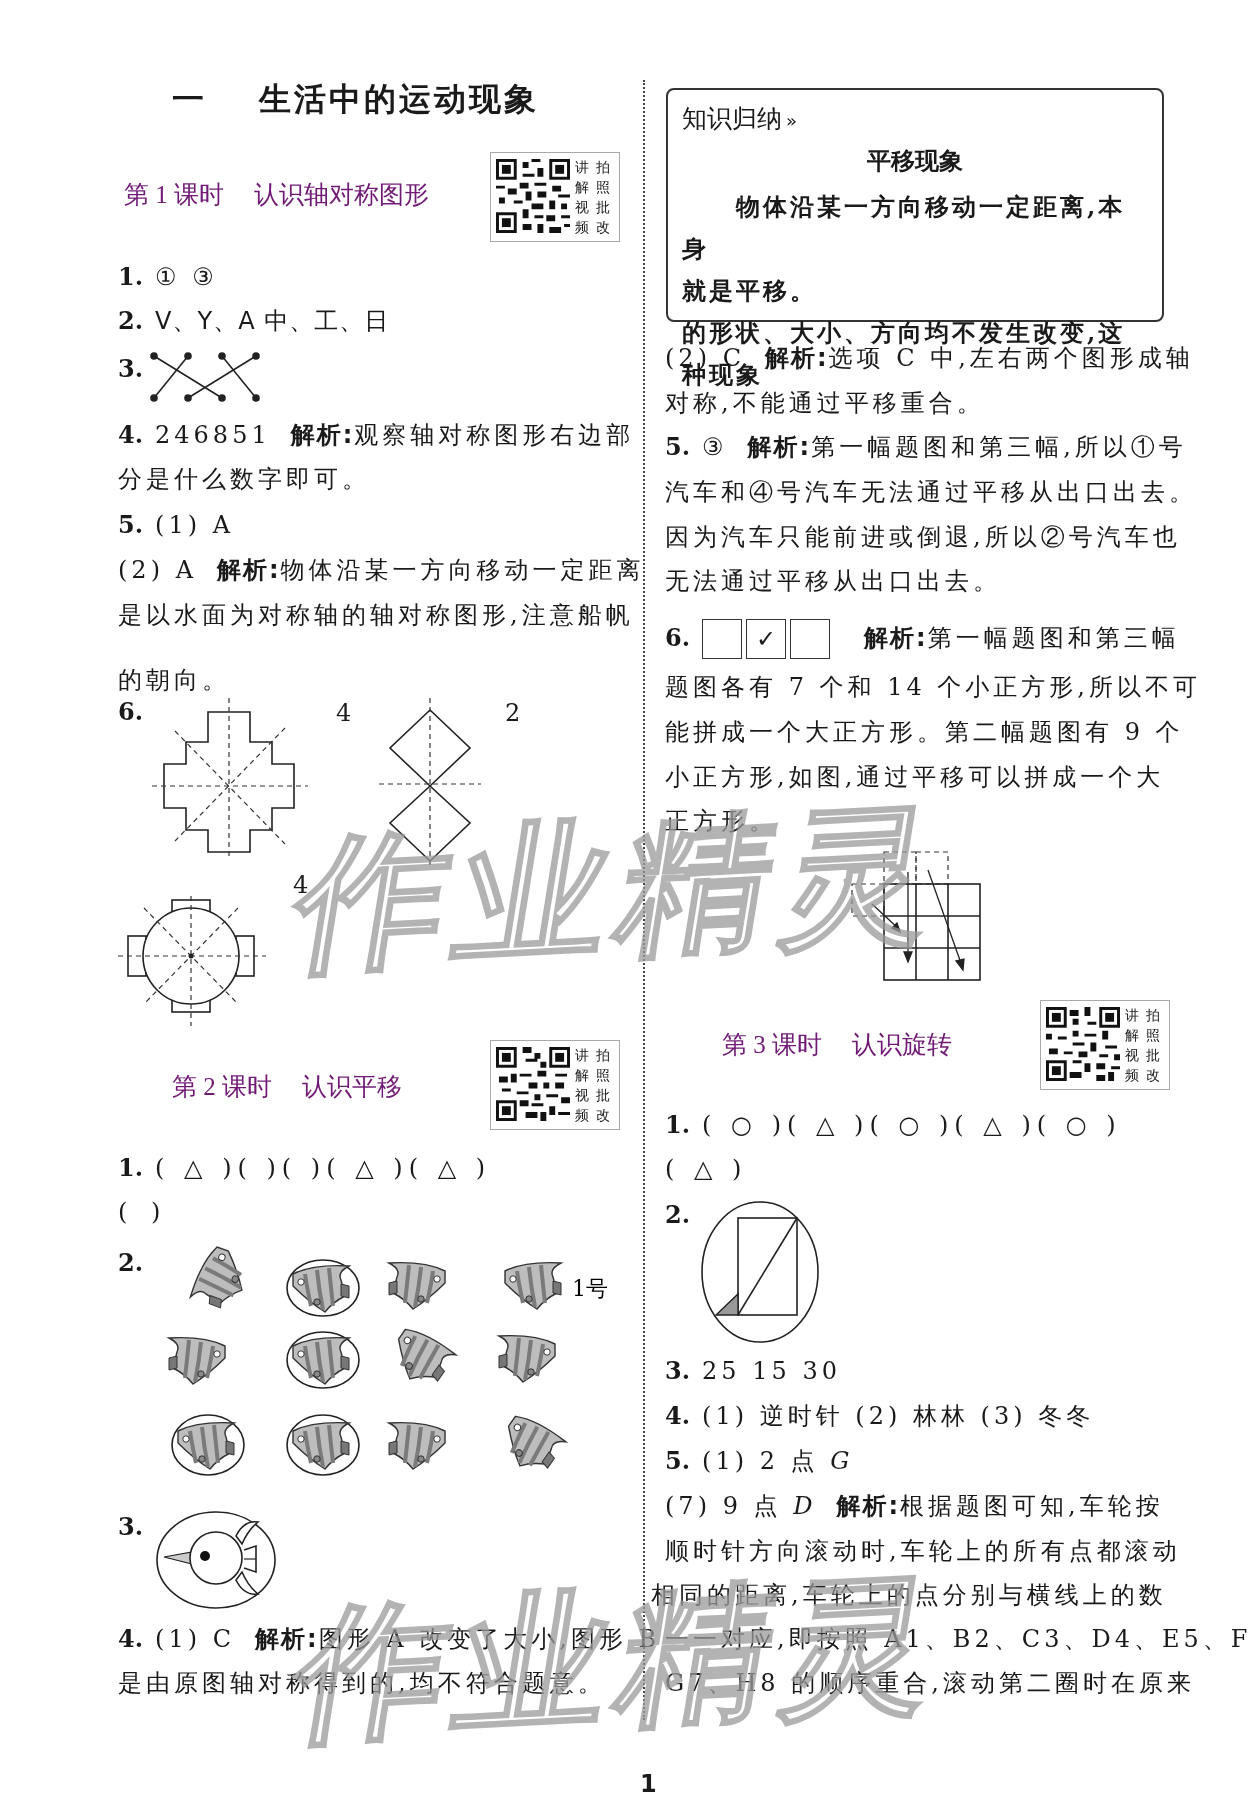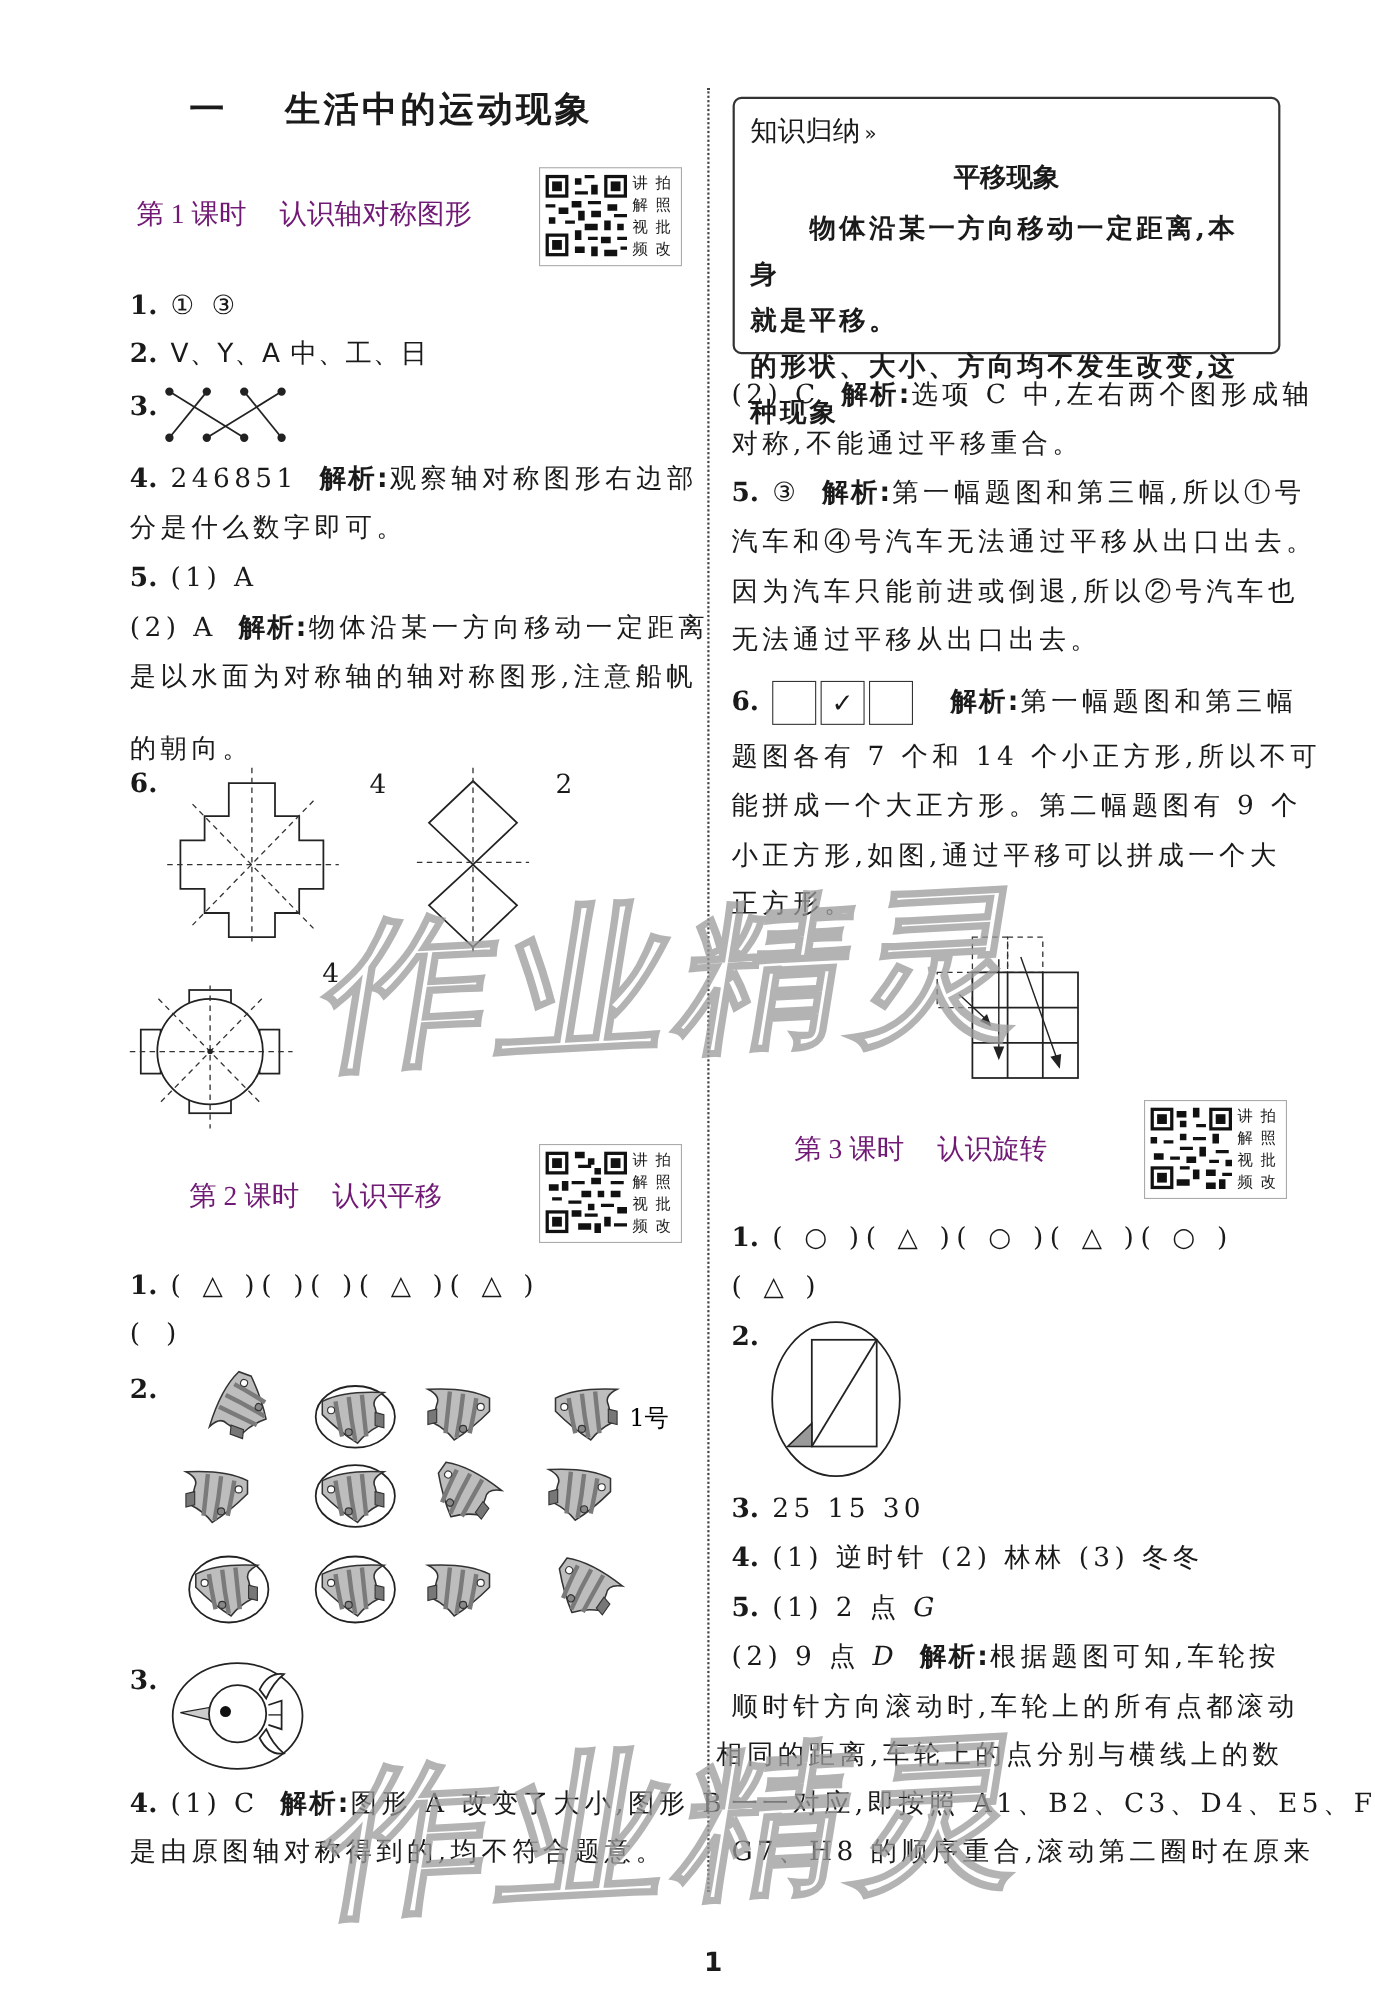--- a/index.html
+++ b/index.html
@@ -371,21 +371,21 @@
 </div>
 
 <div class="line" style="left:665px; top:1401px;">
   <span class="qn">4.</span><span>(1) 逆时针   (2) 林林   (3) 冬冬</span>
 </div>
 
 <div class="line" style="left:665px; top:1446px;">
   <span class="qn">5.</span><span>(1) 2  点 </span><span class="it">G</span>
 </div>
 <div class="line" style="left:665px; top:1491px;">
-  <span>(2) 9  点 </span><span class="it">D</span><span class="jx">解析:</span><span>根据题图可知,车轮按</span>
+  <span>(7) 9  点 </span><span class="it">D</span><span class="jx">解析:</span><span>根据题图可知,车轮按</span>
 </div>
 <div class="line" style="left:665px; top:1536px;"><span>顺时针方向滚动时,车轮上的所有点都滚动</span></div>
 <div class="line" style="left:651px; top:1580px;"><span>相同的距离,车轮上的点分别与横线上的数</span></div>
 <div class="line" style="left:665px; top:1624px;"><span>一一对应,即按照 A1、B2、C3、D4、E5、F6、</span></div>
 <div class="line" style="left:665px; top:1668px;"><span>G7、H8 的顺序重合,滚动第二圈时在原来</span></div>
 
 <div class="watermark" style="left:300px; top:790px;">作业精灵</div>
 <div class="watermark" style="left:300px; top:1560px;">作业精灵</div>
 
 <div class="page-num">1</div>

